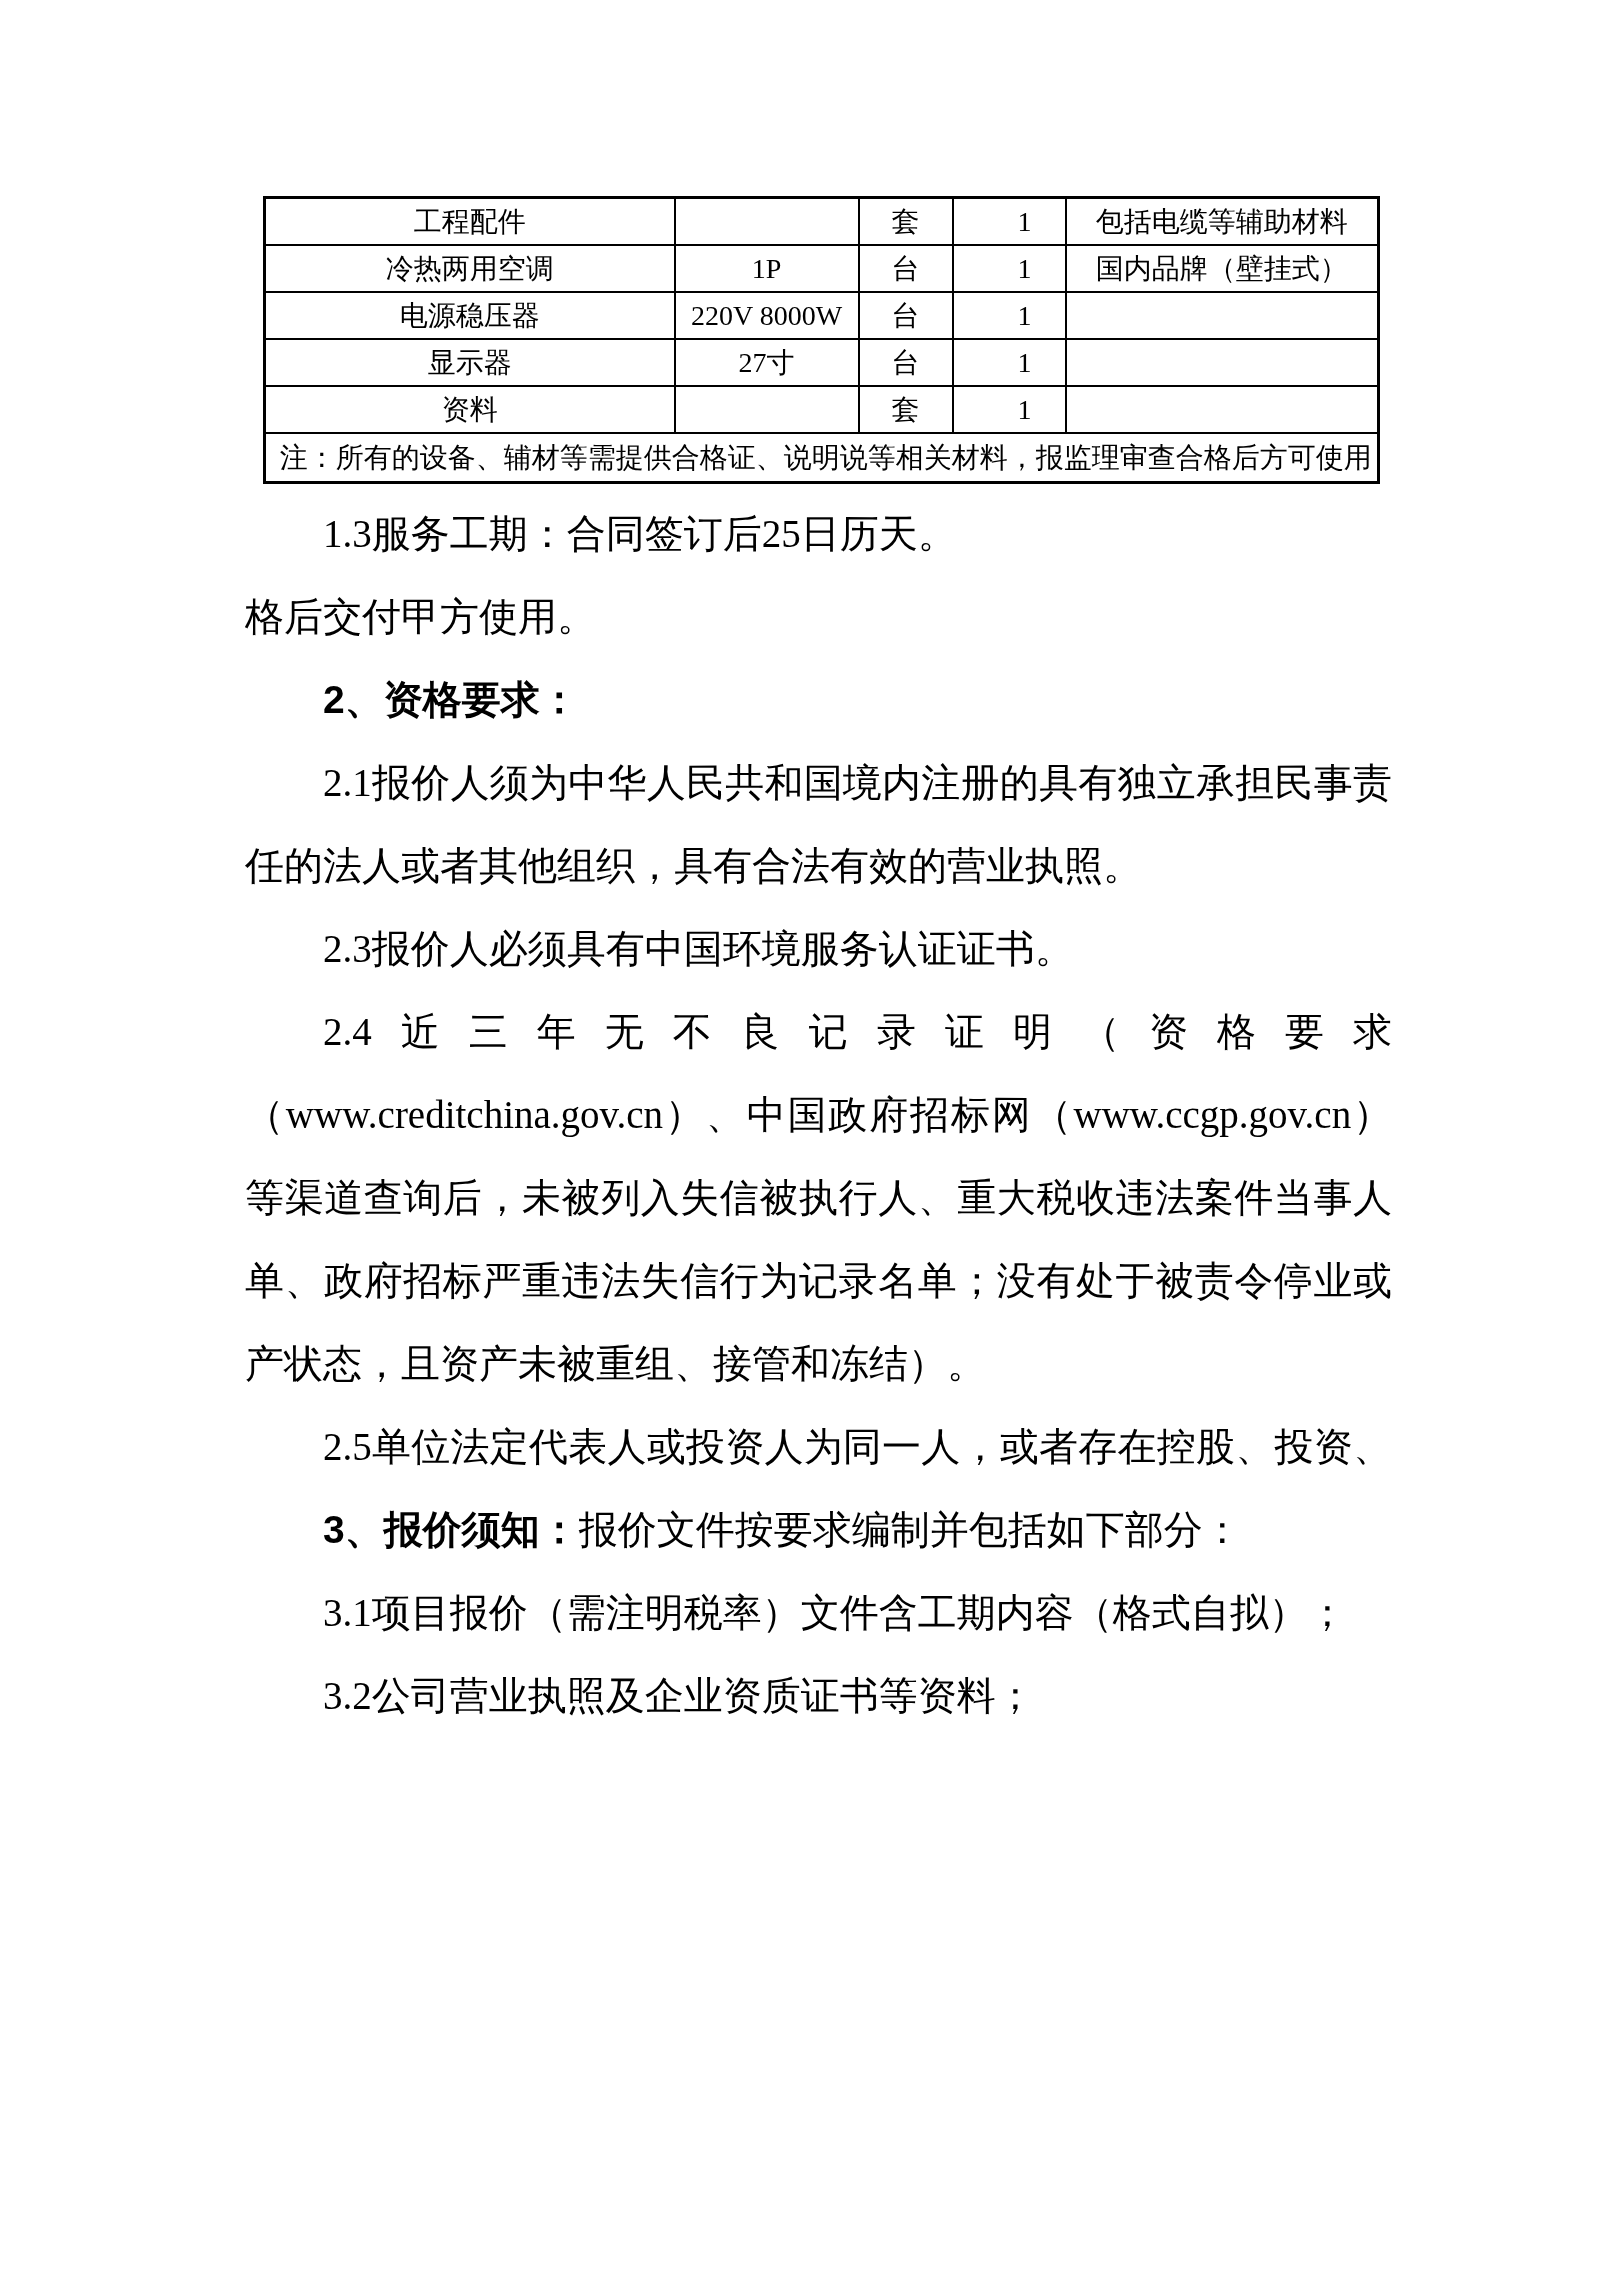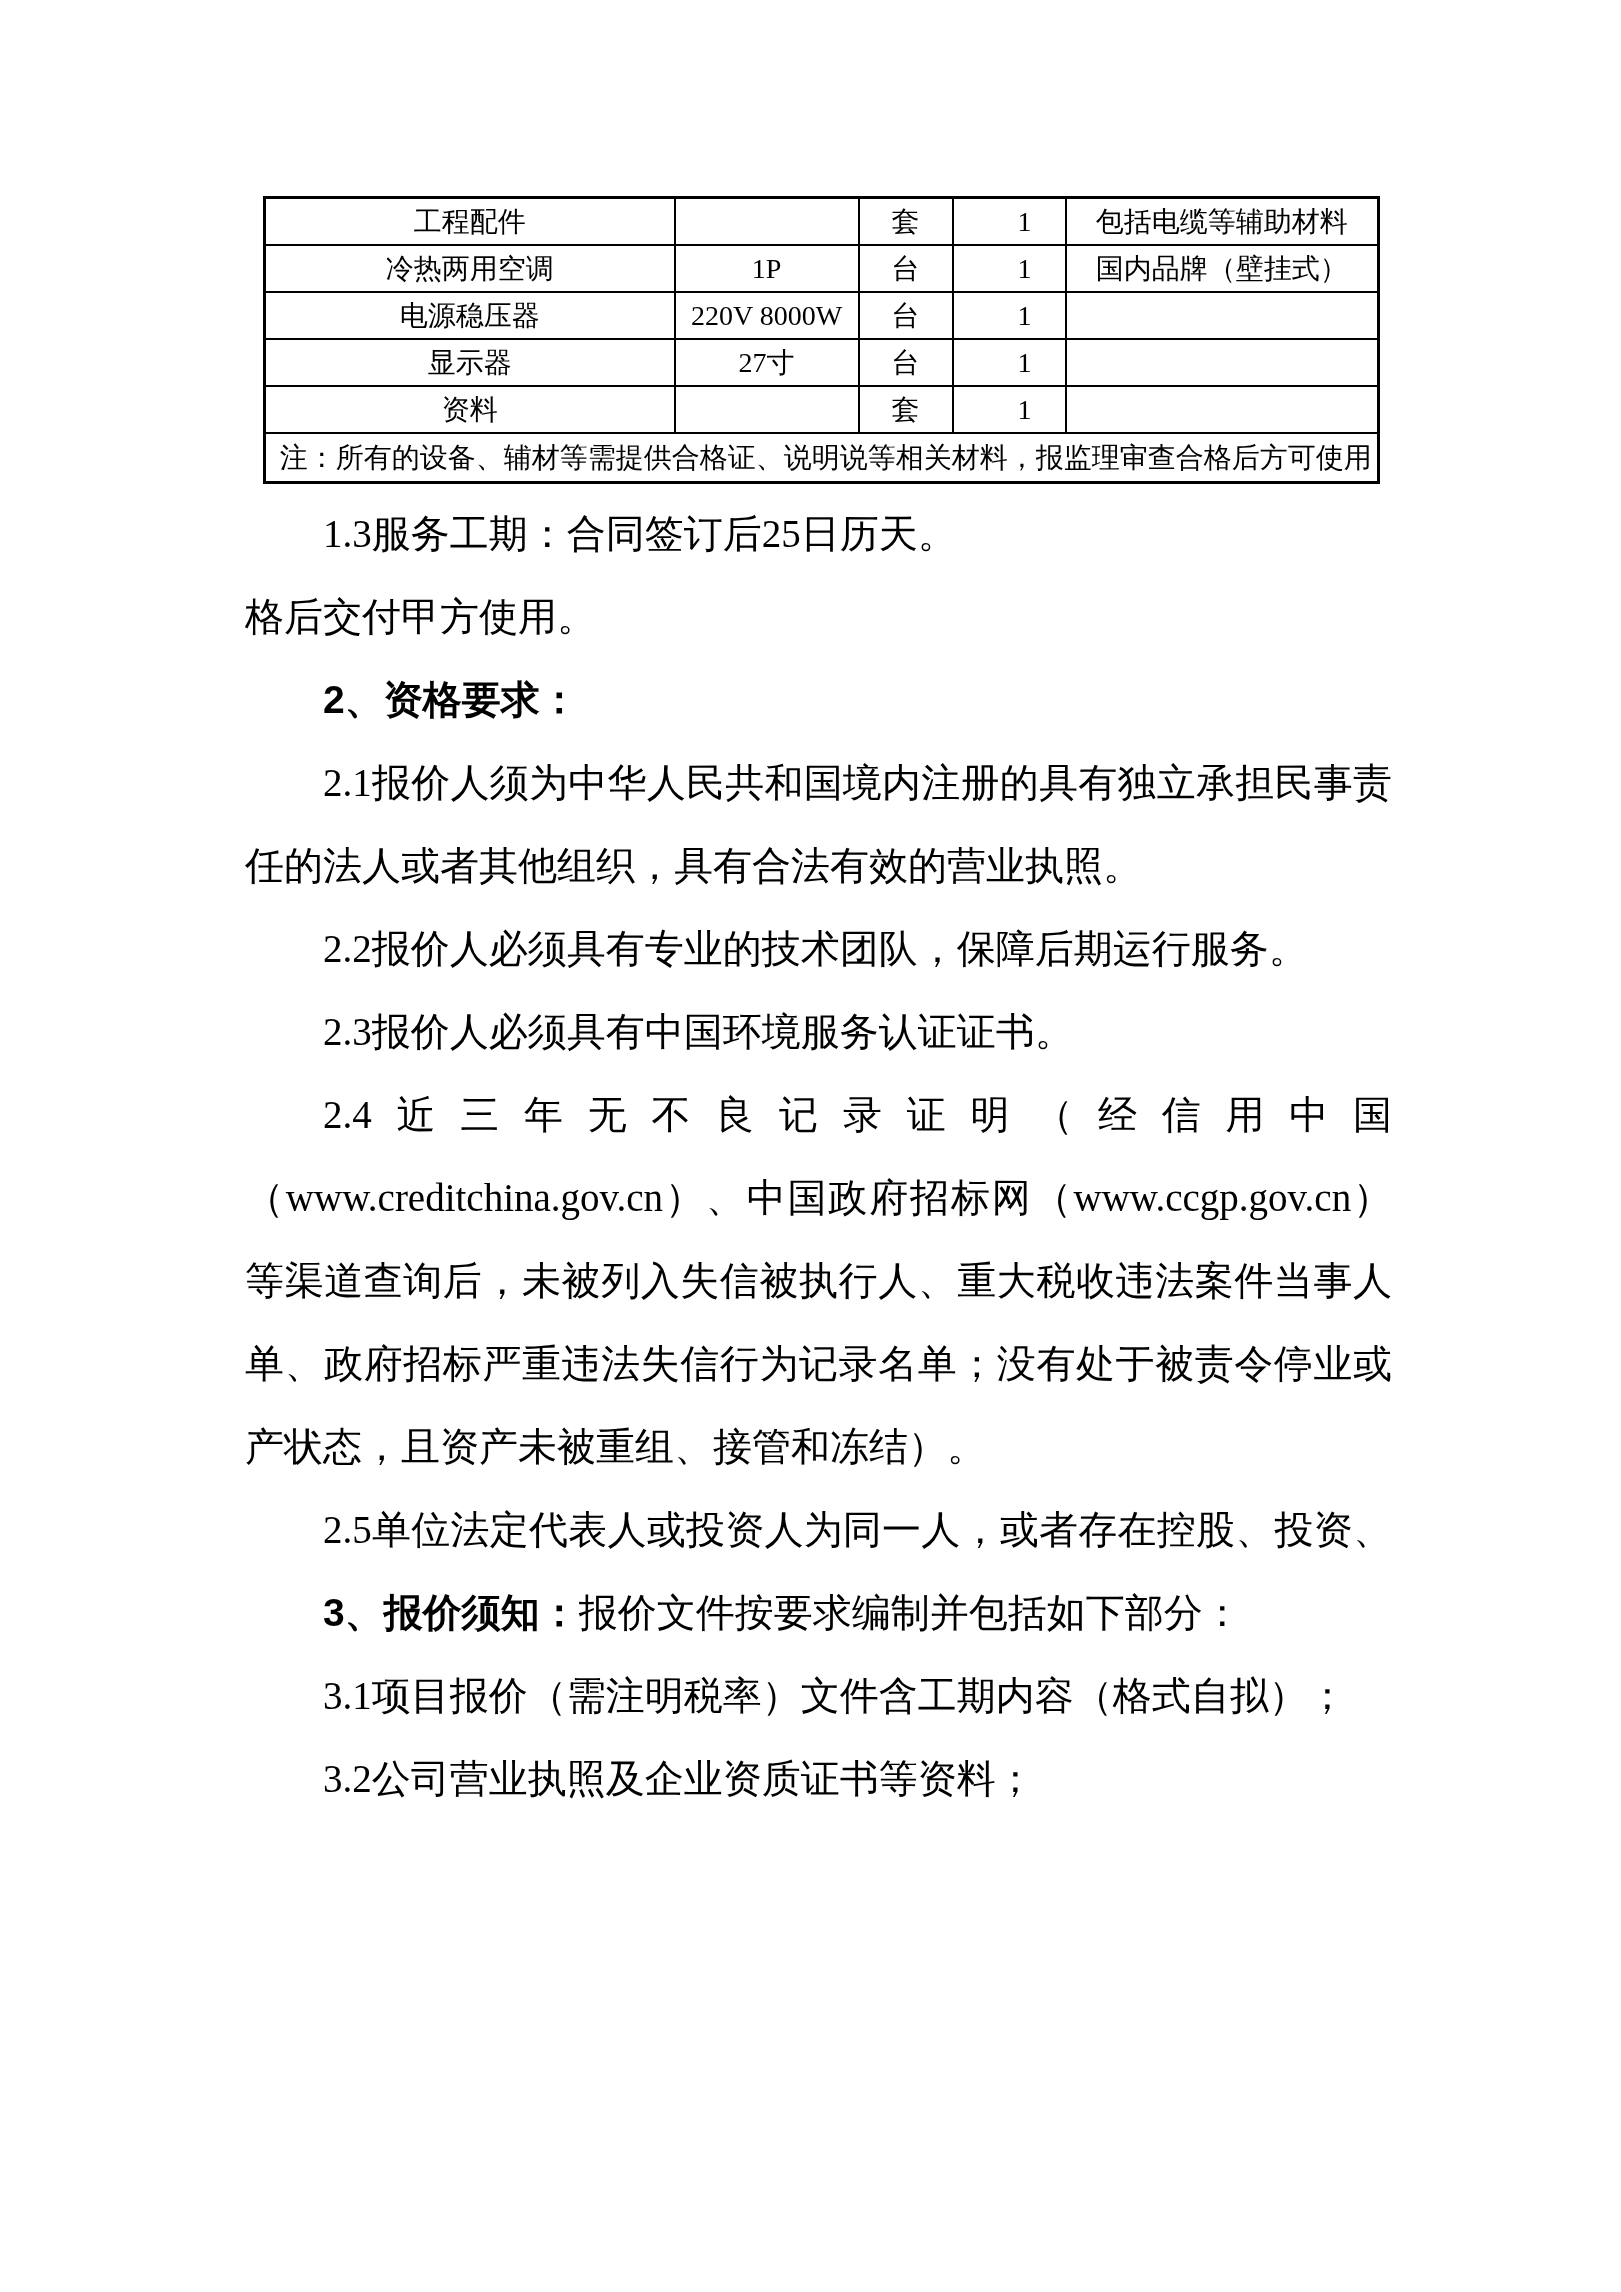--- a/index.html
+++ b/index.html
@@ -108,23 +108,22 @@
       </tr>
     </tbody>
   </table>
 
   <div class="doc-body">
     <div class="line indent">1.3服务工期：合同签订后25日历天。</div>
     <div class="line">格后交付甲方使用。</div>
     <div class="line indent hei">2、资格要求：</div>
     <div class="line indent spread">2.1报价人须为中华人民共和国境内注册的具有独立承担民事责</div>
     <div class="line">任的法人或者其他组织，具有合法有效的营业执照。</div>
-    <div class="line indent">2.2报价人必须具有专业的技术团队，保障后期运行服务。</div>
     <div class="line indent">2.3报价人必须具有中国环境服务认证证书。</div>
-    <div class="line indent spread">2.4近三年无不良记录证明（经信用中国</div>
+    <div class="line indent spread">2.4近三年无不良记录证明（资格要求</div>
     <div class="line spread">（www.creditchina.gov.cn）、中国政府招标网（www.ccgp.gov.cn）</div>
     <div class="line spread">等渠道查询后，未被列入失信被执行人、重大税收违法案件当事人名</div>
     <div class="line spread">单、政府招标严重违法失信行为记录名单；没有处于被责令停业或破</div>
     <div class="line">产状态，且资产未被重组、接管和冻结）。</div>
     <div class="line indent spread">2.5单位法定代表人或投资人为同一人，或者存在控股、投资、</div>
     <div class="line indent">
       <span class="hei">3、报价须知：</span><span>报价文件按要求编制并包括如下部分：</span>
     </div>
     <div class="line indent">3.1项目报价（需注明税率）文件含工期内容（格式自拟）；</div>
     <div class="line indent">3.2公司营业执照及企业资质证书等资料；</div>

